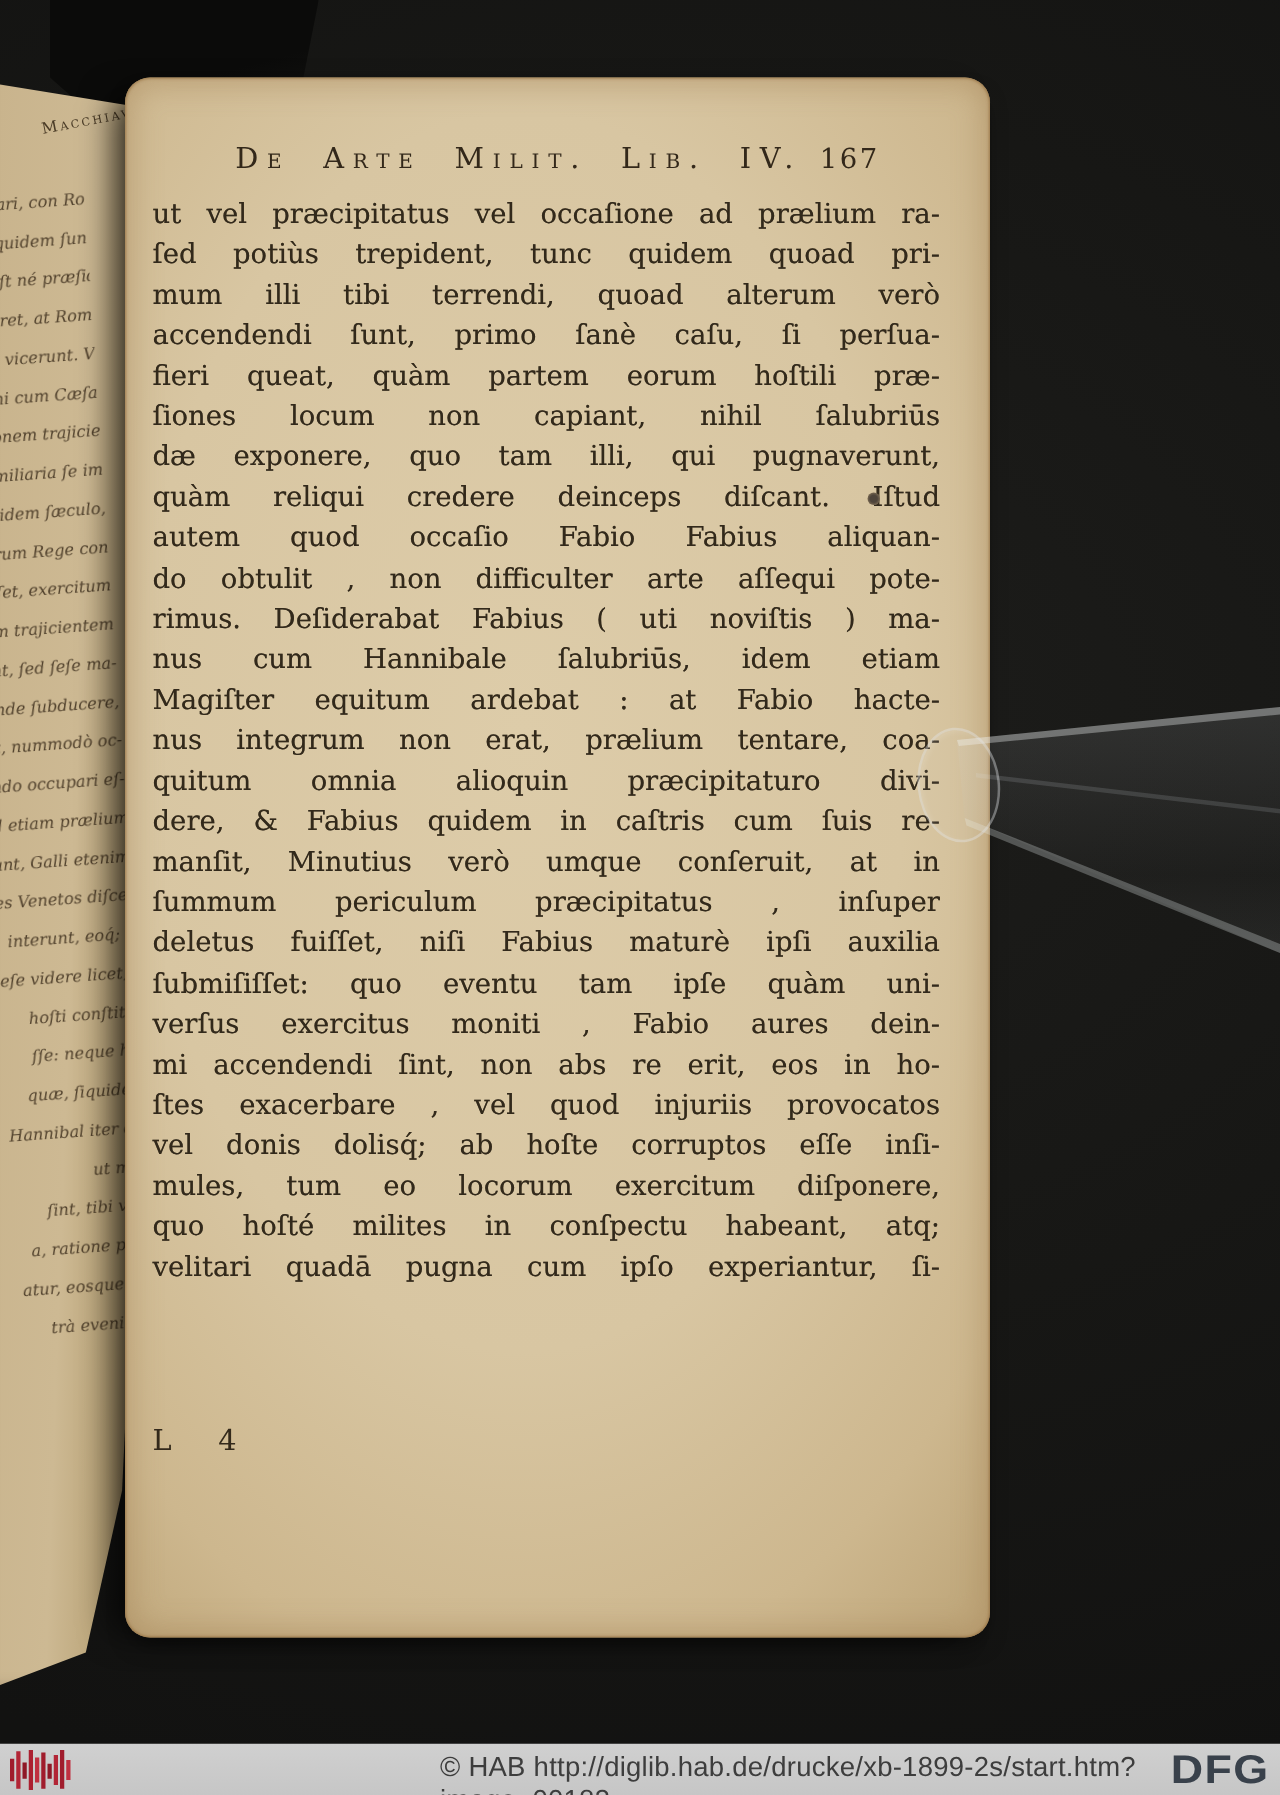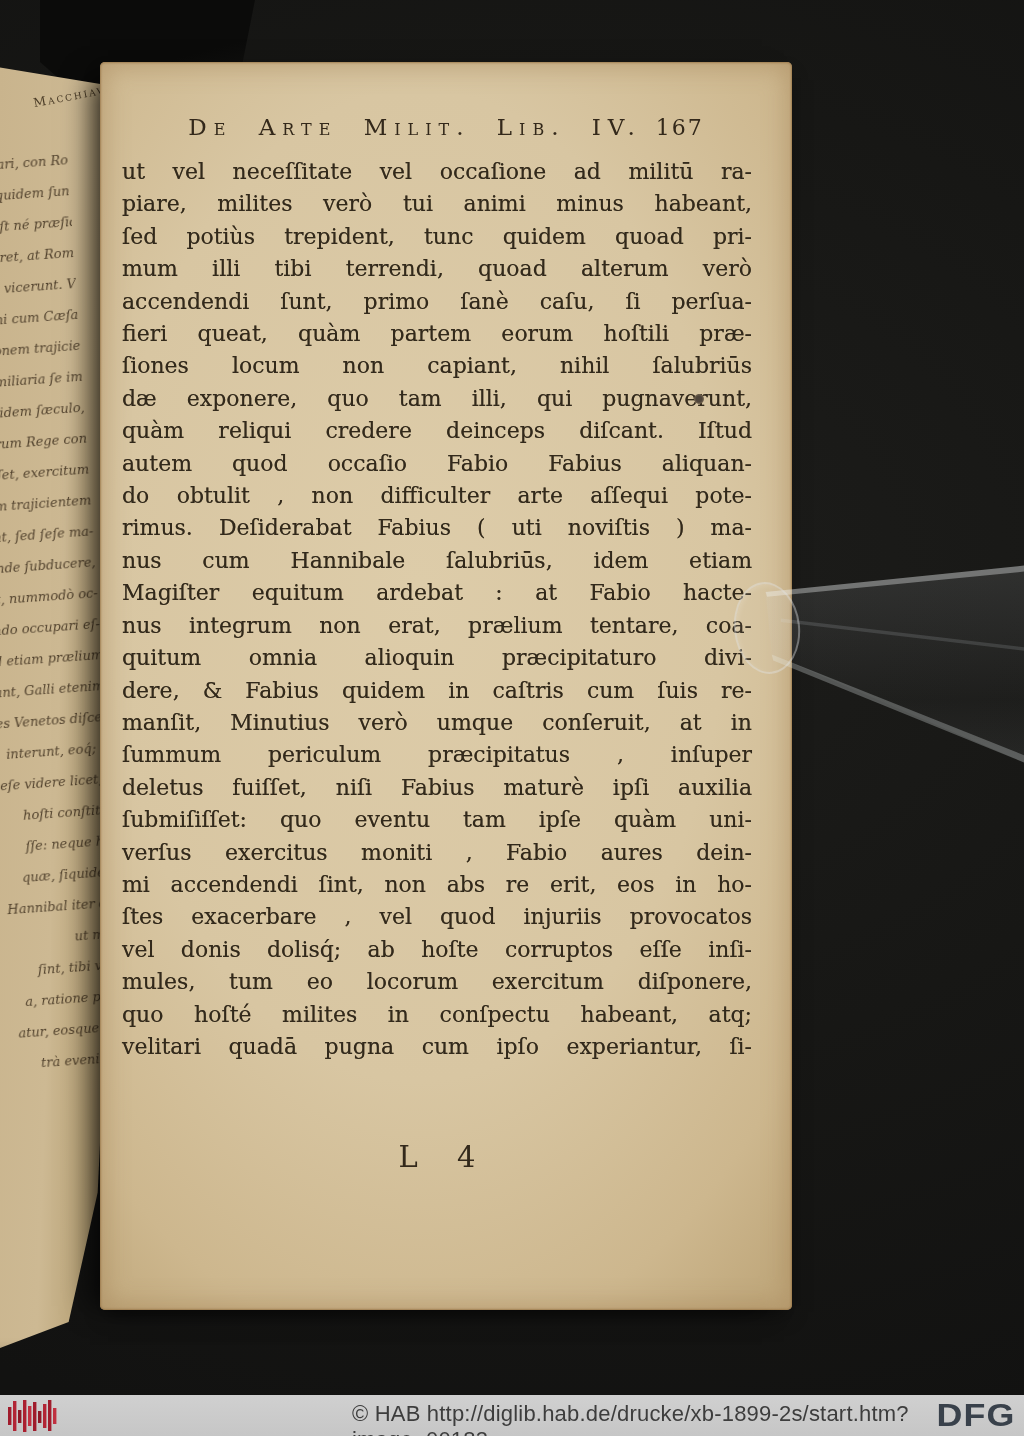--- a/index.html
+++ b/index.html
@@ -42,21 +42,21 @@
   .strip-line{
     text-align:right;white-space:nowrap;overflow:hidden;
     font-family:"DejaVu Serif","Liberation Serif",serif;
     font-style:italic;font-size:13px;line-height:31px;
     color:rgba(56,42,24,.82);
     filter:blur(.2px);
   }
   
   .page-main{
     position:absolute;left:100px;top:62px;width:692px;height:1248px;
-    border-radius:5px;
+    border-radius:20px;
     background:
       radial-gradient(560px 900px at 46% 42%, #ddcca9 0%, #d8c6a2 55%, #cdb78e 85%, #c0a87c 100%);
     box-shadow:
       inset 0 0 2px 1px rgba(150,112,66,.75),
       inset 0 0 22px 7px rgba(158,124,78,.38),
       -20px 6px 26px -10px rgba(0,0,0,.65),
       0 10px 20px -8px rgba(0,0,0,.6);
   }
   .running-head{
     position:absolute;left:30px;top:52px;width:632px;
@@ -74,23 +74,23 @@
   }
   .body-line{
     font-family:"DejaVu Serif","Liberation Serif",serif;
     font-size:22px;line-height:32.4px;
     color:#32291b;
     text-align:justify;text-align-last:justify;
     white-space:nowrap;
     text-shadow:0 0 .5px rgba(48,38,22,.55);
   }
   .signature-mark{
-    position:absolute;left:22px;top:1078px;width:630px;text-align:center;
-    font-family:"DejaVu Serif","Liberation Serif",serif;
-    font-size:29px;color:#33291b;word-spacing:30px;
+    position:absolute;left:22px;top:1078px;width:630px;
+    font-family:"DejaVu Serif","Liberation Serif",serif;
+    font-size:23px;color:#33291b;word-spacing:30px;
   }
   .wormhole{
     position:absolute;left:594px;top:332px;width:10px;height:10px;border-radius:50%;
     background:radial-gradient(circle,#4e443a 0 40%,#7d6c54 75%,transparent 100%);
   }
   
   .holder{
     position:absolute;left:720px;top:556px;width:304px;height:240px;pointer-events:none;
   }
   .holder-wedge{
@@ -180,22 +180,21 @@
       <div class="strip-line">trà evenirque</div>
       <div class="strip-line">ut w</div>
     </div>
 </div>
 
 <div class="page-main">
   <div class="running-head">
     <span>De Arte Milit. Lib. IV.</span><span class="pagenum">167</span>
   </div>
   <div class="body-text">
-      <div class="body-line">ut vel neceſſitate vel occaſione ad militū ra-</div>
-      <div class="body-line">piare,  milites verò tui animi minus habeant,</div>
+      <div class="body-line">ut vel præcipitatus vel occaſione ad prælium ra-</div>
       <div class="body-line">ſed potiùs trepident, tunc quidem quoad pri-</div>
       <div class="body-line">mum illi tibi terrendi,  quoad alterum verò</div>
       <div class="body-line">accendendi ſunt,  primo ſanè caſu, ſi perſua-</div>
       <div class="body-line">fieri queat, quàm partem eorum hoſtili præ-</div>
       <div class="body-line">ſiones locum non capiant,  nihil ſalubriūs</div>
       <div class="body-line">dæ exponere,  quo tam illi, qui pugnaverunt,</div>
       <div class="body-line">quàm reliqui credere deinceps diſcant.  Iſtud</div>
       <div class="body-line">autem quod occaſio Fabio Fabius aliquan-</div>
       <div class="body-line">do obtulit , non difficulter arte aſſequi pote-</div>
       <div class="body-line">rimus.  Deſiderabat Fabius ( uti noviſtis ) ma-</div>

